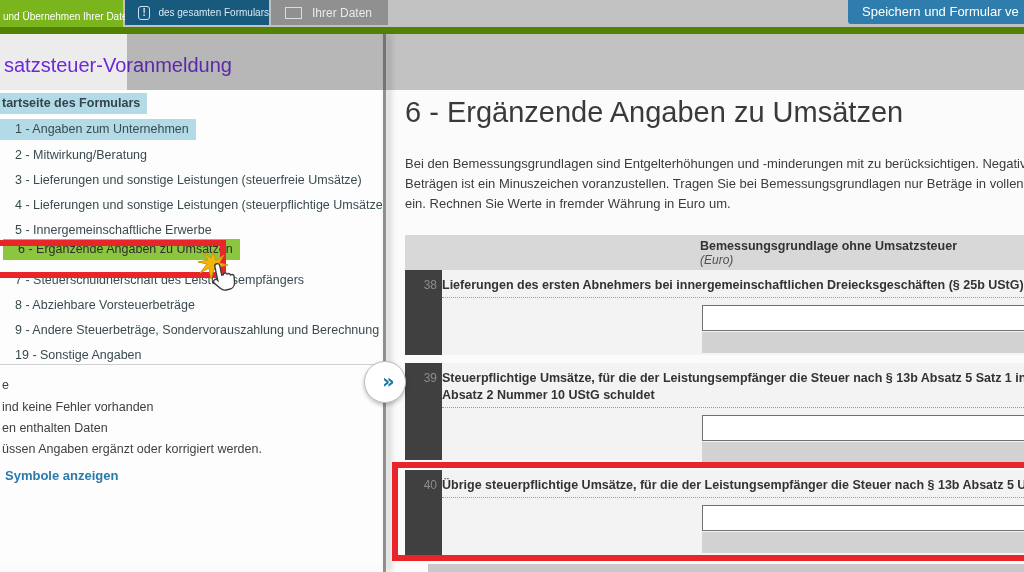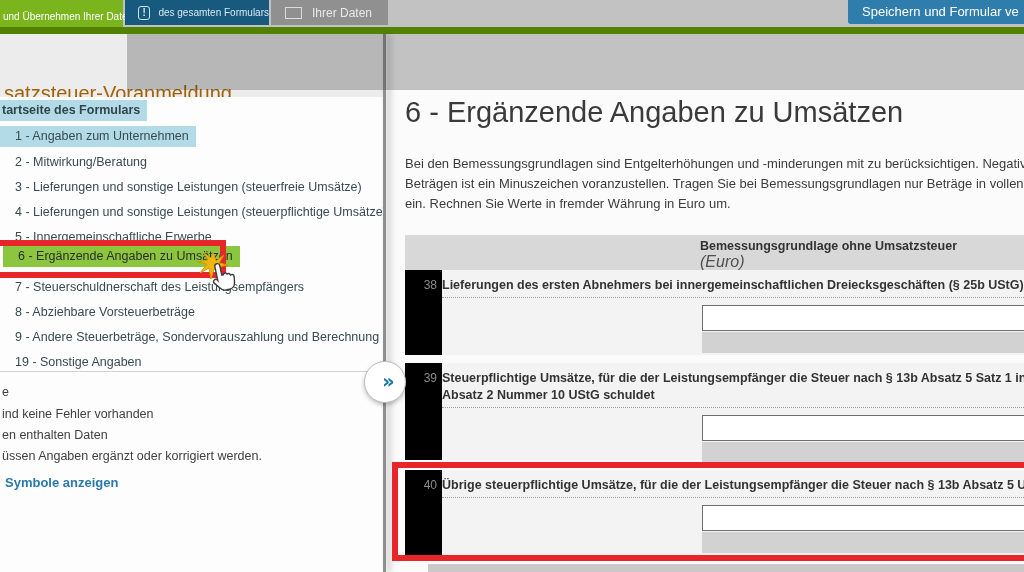--- a/index.html
+++ b/index.html
@@ -22,25 +22,25 @@
   .env:before, .env:after { content:""; position:absolute; top:-1px; width:12px; height:12px; border-bottom:1.2px solid #dcdcdc; }
   .env:before { left:-6px; transform:rotate(35deg); }
   .env:after  { right:-6px; transform:rotate(-35deg); }
   .btn-save { position:absolute; left:848px; top:-2px; width:200px; height:26px; background:#2e7dac;
               border-radius:3px; color:#fff; font-size:13px; display:flex; align-items:center;
               padding-left:14px; white-space:nowrap; cursor:pointer; }
   .stripe { position:absolute; left:0; top:27px; width:1024px; height:7px; background:#538203; }
 
   
   .sidebar-head { position:absolute; left:0; top:34px; width:385px; height:63px; background:#ececec; }
-  .form-title { position:absolute; left:4px; top:20px; font-size:20px; color:#a16207; white-space:nowrap;margin-top:28px; }
+  .form-title { position:absolute; left:4px; top:20px; font-size:20px; color:#6d28d9; white-space:nowrap; }
   .band-overlay { position:absolute; left:127px; top:34px; width:897px; height:56px; background:rgba(40,40,40,0.27); z-index:6; }
 
   
-  .sidebar { position:absolute; left:0; top:97px; width:384px; height:475px; background:#fdfdfd; }
+  .sidebar { position:absolute; left:0; top:90px; width:384px; height:475px; background:#fdfdfd; }
   .nav-item { position:absolute; left:0; white-space:nowrap; font-size:12.5px; color:#3a4b50; cursor:pointer; }
   .nav-item .hl { display:inline-block; padding:3px 7px 4px 15px; }
   .nav-item.h-blue .hl { background:#b2dbe7; }
   .nav-item.h-green .hl { background:#8cc63e; color:#2d2d2d; padding-left:15px; margin-left:3px; }
   .nav-item.first .hl { padding-left:2px; font-weight:bold; color:#33454c; }
   .side-divider { position:absolute; left:0; top:274px; width:384px; height:1px; background:#d0d0d0; }
   .legend-line { position:absolute; left:2px; font-size:12.5px; color:#3f3f3f; white-space:nowrap; }
   .symbols-link { position:absolute; left:5px; top:378px; font-size:13px; font-weight:bold; color:#2a79ab; cursor:pointer; white-space:nowrap; }
 
   .side-border { position:absolute; left:383px; top:34px; width:3px; height:538px; background:#8f8f8f;
@@ -53,23 +53,23 @@
 
   
   .main { position:absolute; left:387px; top:90px; width:637px; height:482px; background:#fbfbfb; overflow:hidden; }
   .main-heading { position:absolute; left:18px; top:6px; font-size:29px; color:#3a3a3a; white-space:nowrap; }
   .intro { position:absolute; left:18px; top:64px; width:625px; font-size:13px; color:#3c3c3c; }
   .intro div { white-space:nowrap; overflow:hidden; line-height:20px; }
 
   .tbl-header { position:absolute; left:18px; top:145px; width:619px; height:36px; background:#d8d8d8; }
   .tbl-header .inner { margin-left:295px; padding-top:4px; }
   .tbl-header .t1 { font-size:12.5px; font-weight:bold; color:#333; white-space:nowrap; }
-  .tbl-header .t2 { font-size:16px; font-style:italic; color:#4f4f4f; }
-
-  .row { position:absolute; left:18px; width:619px; background:#000000; }
+  .tbl-header .t2 { font-size:12px; font-style:italic; color:#4f4f4f; }
+
+  .row { position:absolute; left:18px; width:619px; background:#404040; }
   .row-num { position:absolute; left:6px; top:8px; width:26px; text-align:right; font-size:12px; color:#8c8c8c; }
   .row-content { position:absolute; left:37px; top:0; right:-20px; bottom:0; background:#f3f3f3; padding-top:7px; }
   .row-labels { border-bottom:1px dotted #9a9a9a; padding-bottom:3px; }
   .row-labels div { font-size:12.5px; font-weight:bold; color:#333; white-space:nowrap; overflow:hidden; line-height:17px; }
   .row-fields { margin-left:260px; margin-top:7px; width:360px; }
   .row-fields input { display:block; width:360px; height:26px; border:1px solid #6f6f6f; background:#fff;
                       font-size:13px; padding:0 6px; }
   .row-readonly { width:360px; height:21px; background:#d2d2d2; margin-top:1px; }
   .bottom-strip { position:absolute; left:41px; top:474px; width:596px; height:8px; background:#c9c9c9; }
 

